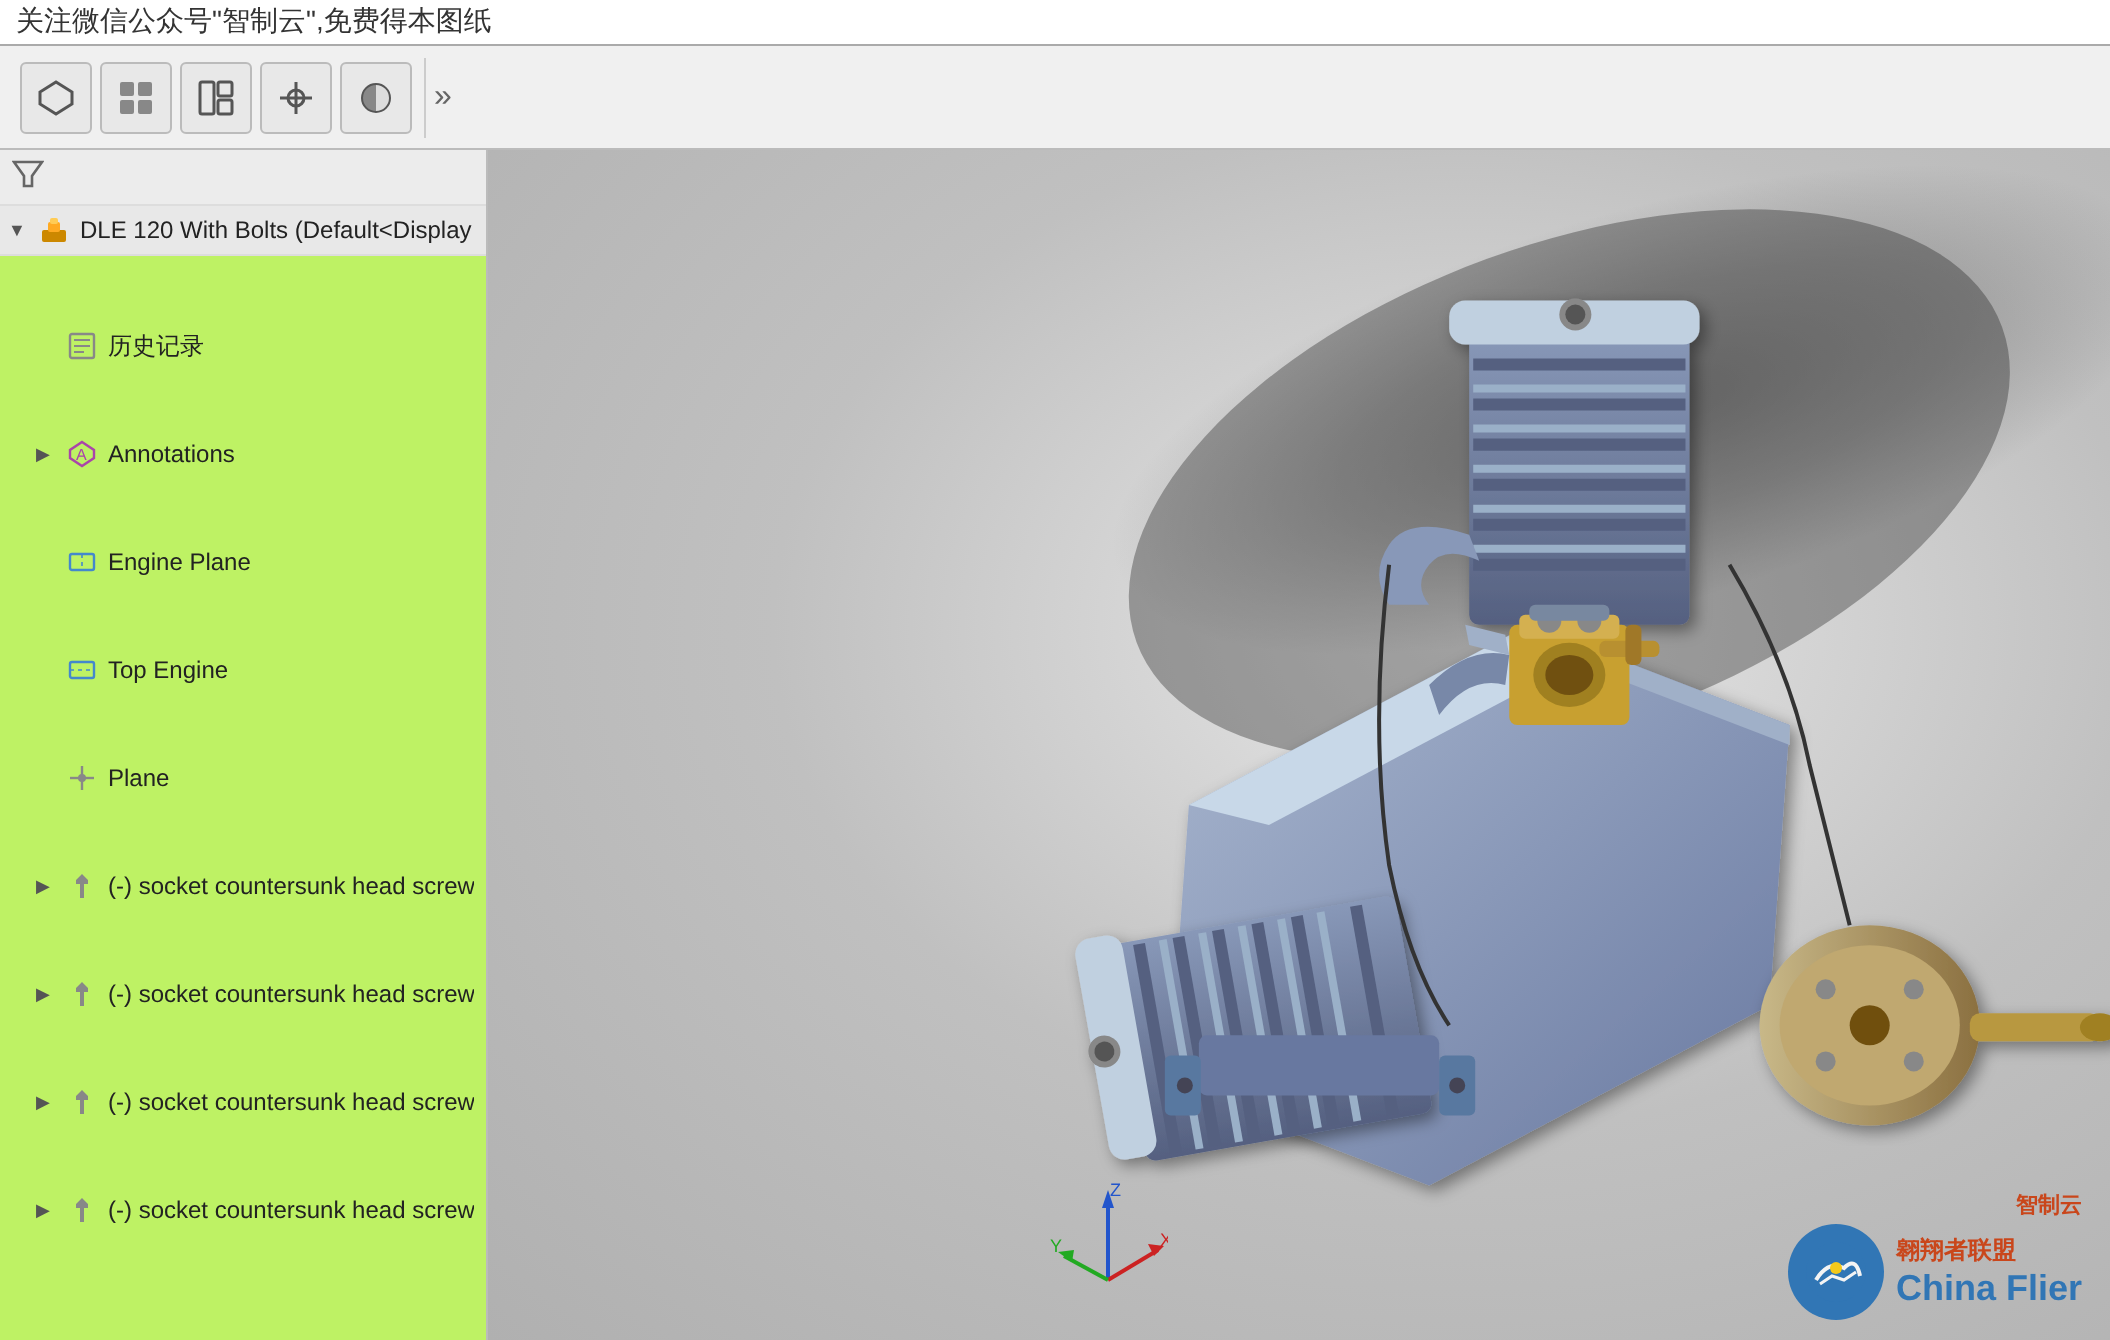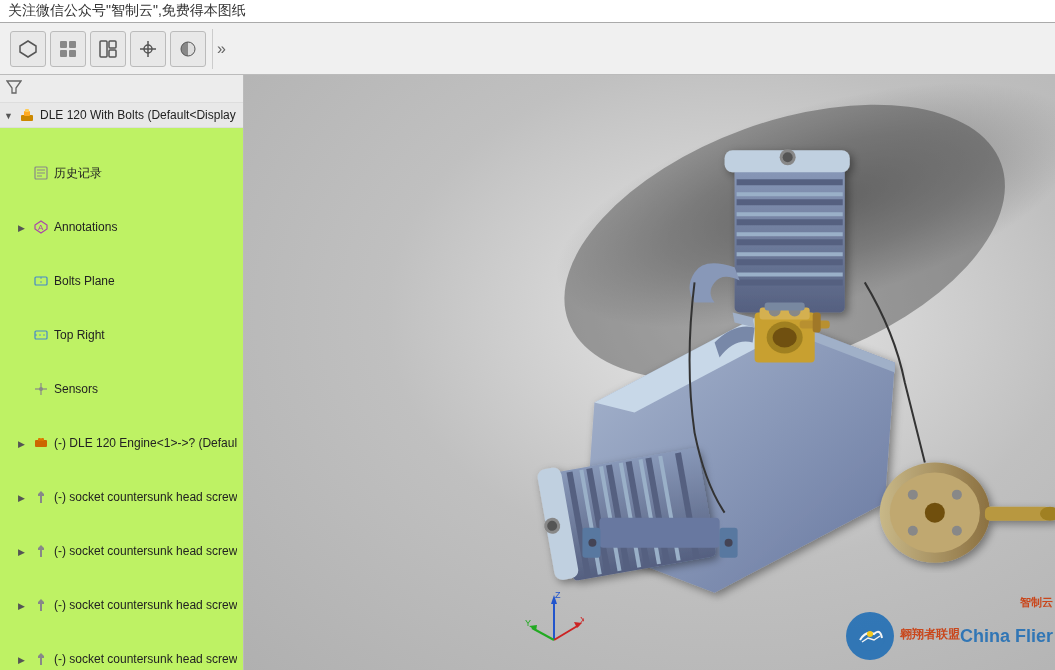--- a/index.html
+++ b/index.html
@@ -193,42 +193,42 @@
       width: 550px;
       height: 200px;
       background: radial-gradient(ellipse, rgba(60,60,60,0.5) 0%, rgba(80,80,80,0.3) 40%, transparent 70%);
       transform: rotate(-15deg) skewX(-10deg);
     }
 
     
     .watermark-overlay {
       position: absolute;
       bottom: 10px;
-      right: 2px;
+      right: 14px;
       display: flex;
       align-items: center;
       gap: 6px;
       opacity: 0.85;
     }
 
     .watermark-logo {
       background: #1a6bb5;
       border-radius: 50%;
       width: 48px;
       height: 48px;
       display: flex;
       align-items: center;
       justify-content: center;
       color: white;
       font-size: 20px;
     }
 
     .watermark-text-block {
       display: flex;
-      flex-direction: row;
+      flex-direction: column;
       align-items: flex-start;
     }
 
     .watermark-text-cn {
       font-size: 12px;
       color: #cc3300;
       font-weight: bold;
     }
 
     .watermark-text-en {
@@ -365,58 +365,47 @@
       </div>
 
       <div class="tree-item indent-1">
         <span class="tree-arrow"></span>
         <span class="tree-icon icon-plane">
           <svg width="16" height="16" viewBox="0 0 16 16">
             <rect x="2" y="4" width="12" height="8" fill="none" stroke="#4488cc" stroke-width="1.2" rx="1"></rect>
             <line x1="8" y1="4" x2="8" y2="12" stroke="#4488cc" stroke-width="0.8" stroke-dasharray="2,2"></line>
           </svg>
         </span>
-        <span class="tree-label">Bolts Plane</span>
+        <span class="tree-label">Engine Plane</span>
       </div>
 
       <div class="tree-item indent-1">
         <span class="tree-arrow"></span>
         <span class="tree-icon icon-plane">
           <svg width="16" height="16" viewBox="0 0 16 16">
             <rect x="2" y="4" width="12" height="8" fill="none" stroke="#4488cc" stroke-width="1.2" rx="1"></rect>
             <line x1="2" y1="8" x2="14" y2="8" stroke="#4488cc" stroke-width="0.8" stroke-dasharray="2,2"></line>
           </svg>
         </span>
-        <span class="tree-label">Top Right</span>
+        <span class="tree-label">Top Engine</span>
       </div>
 
 
       <div class="tree-item indent-1">
         <span class="tree-arrow"></span>
         <span class="tree-icon icon-origin">
           <svg width="16" height="16" viewBox="0 0 16 16">
             <line x1="8" y1="2" x2="8" y2="14" stroke="#888" stroke-width="1.2"></line>
             <line x1="2" y1="8" x2="14" y2="8" stroke="#888" stroke-width="1.2"></line>
             <circle cx="8" cy="8" r="2" fill="#888"></circle>
           </svg>
         </span>
-        <span class="tree-label">Sensors</span>
-      </div>
-
-      <div class="tree-item indent-1">
-        <span class="tree-arrow"><span class="chevron-right"></span></span>
-        <span class="tree-icon icon-part">
-          <svg width="16" height="16" viewBox="0 0 16 16">
-            <rect x="2" y="5" width="12" height="7" fill="#cc6600" rx="1"></rect>
-            <rect x="5" y="3" width="3" height="3" fill="#dd7700" rx="1"></rect>
-            <rect x="8" y="3" width="3" height="3" fill="#dd7700" rx="1"></rect>
-          </svg>
-        </span>
-        <span class="tree-label">(-) DLE 120 Engine&lt;1&gt;-&gt;? (Defaul</span>
-      </div>
+        <span class="tree-label">Plane</span>
+      </div>
+
 
       <div class="tree-item indent-1">
         <span class="tree-arrow"><span class="chevron-right"></span></span>
         <span class="tree-icon icon-bolt">
           <svg width="16" height="16" viewBox="0 0 16 16">
             <polygon points="8,2 11,5 11,7 9,7 9,14 7,14 7,7 5,7 5,5" fill="#888"></polygon>
           </svg>
         </span>
         <span class="tree-label">(-) socket countersunk head screw</span>
       </div>

